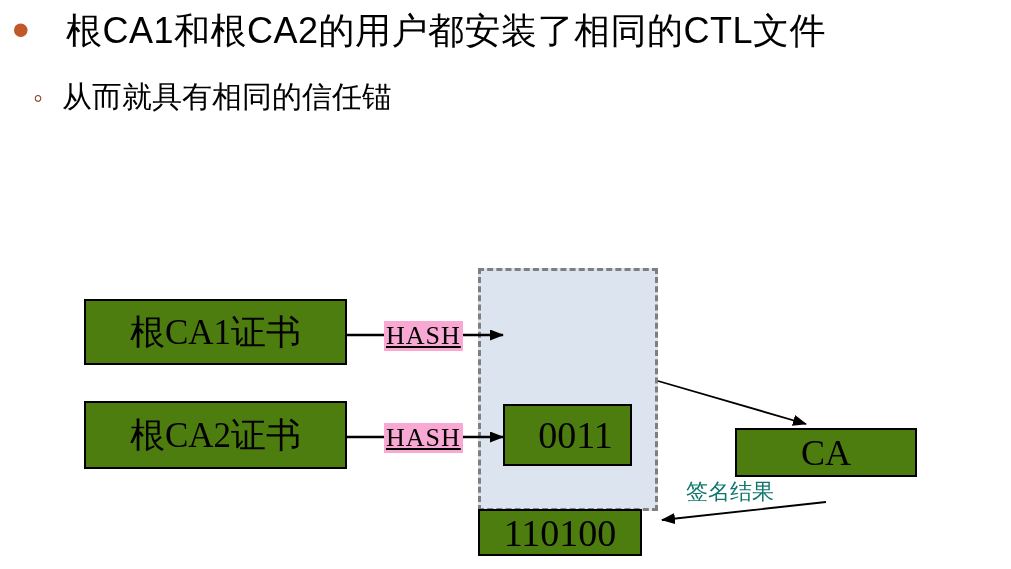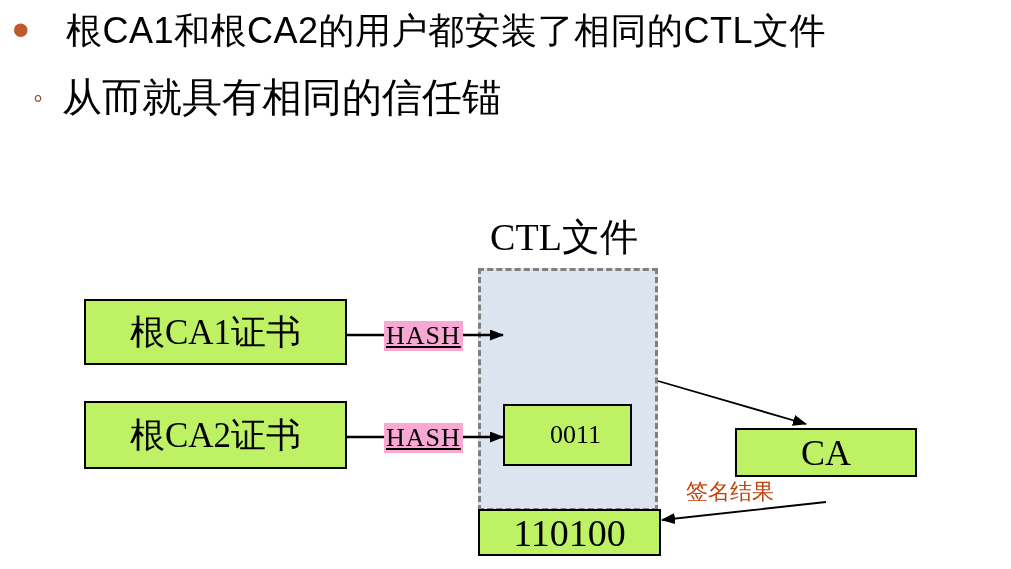--- a/index.html
+++ b/index.html
@@ -21,70 +21,70 @@
     position: absolute; left: 66px; top: 6px; width: 945px;
     color: #000; font-size: 36px; line-height: 50px;
     letter-spacing: 0.5px; white-space: nowrap;
   }
   .sub-bullet-dot {
     position: absolute; left: 33px; top: 80px;
     color: #8c3b24; font-size: 28px; line-height: 36px; font-weight: bold;
   }
   .sub-bullet-text {
     position: absolute; left: 62px; top: 78px;
-    color: #000; font-size: 40px; line-height: 38px; white-space: nowrap;
+    color: #000; font-size: 30px; line-height: 38px; white-space: nowrap;
   }
 
   
   .diagram { position: absolute; left: 0; top: 0; width: 1011px; height: 569px; }
   .arrow-layer { position: absolute; left: 0; top: 0; width: 1011px; height: 569px; pointer-events: none; z-index: 3; }
 
   .ctl-title {
     position: absolute; left: 468px; top: 212px; width: 192px;
     text-align: center;
     font-family: "Liberation Serif", serif;
     font-size: 38px; color: #000; white-space: nowrap;
   }
   .dashed-box {
     position: absolute; left: 478px; top: 268px; width: 180px; height: 243px;
     background: #dce4f0;
     border: 3px dashed #7f7f7f;
     z-index: 1;
   }
   .box {
     position: absolute;
-    background: #bef264;
+    background: #4d7c0f;
     border: 2px solid #000;
     display: flex; align-items: center; justify-content: center;
     font-family: "Liberation Serif", serif;
     color: #000;
     z-index: 2;
     white-space: nowrap;
   }
   .cert1 { left: 84px;  top: 299px; width: 263px; height: 66px; font-size: 35px; }
   .cert2 { left: 84px;  top: 401px; width: 263px; height: 68px; font-size: 35px; }
   .hash1 { left: 503px; top: 303px; width: 129px; height: 62px; font-size: 38px; }
-  .hash2 { left: 503px; top: 404px; width: 129px; height: 62px; font-size: 26px; padding-left: 16px; }
-  .sigbox { left: 478px; top: 509px; width: 183px; height: 47px; font-size: 38px; }
+  .hash2 { left: 503px; top: 404px; width: 129px; height: 62px; font-size: 38px; padding-left: 16px; }
+  .sigbox { left: 478px; top: 509px; width: 164px; height: 47px; font-size: 38px; }
   .cabox  { left: 735px; top: 428px; width: 182px; height: 49px; font-size: 36px; }
 
   .hash-label {
     position: absolute;
     font-family: "Liberation Serif", serif;
     font-size: 26px; color: #000;
     background: #f9a8d4; padding: 0 2px;
     z-index: 4; letter-spacing: 1px; text-decoration: underline;
   }
   .hl1 { left: 384px; top: 321px; }
   .hl2 { left: 384px; top: 423px; }
 
   .sig-result {
     position: absolute; left: 686px; top: 477px;
     font-family: Liberation Serif, serif;
-    font-size: 22px; color: #c2410c; z-index: 4; white-space: nowrap; text-align: center;
+    font-size: 22px; color: #0f766e; z-index: 4; white-space: nowrap; text-align: center;
   }
 </style>
 </head>
 <body>
 
 <div class="slide">
 
   <span class="bullet-dot">•</span>
   <div class="bullet-text">根CA1和根CA2的用户都安装了相同的CTL文件</div>
 
@@ -102,21 +102,20 @@
 
       <line x1="347" y1="335" x2="503" y2="335" stroke="#000" stroke-width="2.5" marker-end="url(#ah)"></line>
 
       <line x1="347" y1="437" x2="503" y2="437" stroke="#000" stroke-width="2.5" marker-end="url(#ah)"></line>
 
       <line x1="658" y1="381" x2="806" y2="424" stroke="#000" stroke-width="1.8" marker-end="url(#ah)"></line>
 
       <line x1="826" y1="502" x2="662" y2="520" stroke="#000" stroke-width="1.8" marker-end="url(#ah)"></line>
     </svg>
 
-    <div class="ctl-title">CTL文件</div>
 
     <div class="dashed-box"></div>
 
     <div class="box cert1">根CA1证书</div>
     <div class="box cert2">根CA2证书</div>
 
     <div class="hash-label hl1">HASH</div>
     <div class="hash-label hl2">HASH</div>
 
     <div class="box hash2">0011</div>

